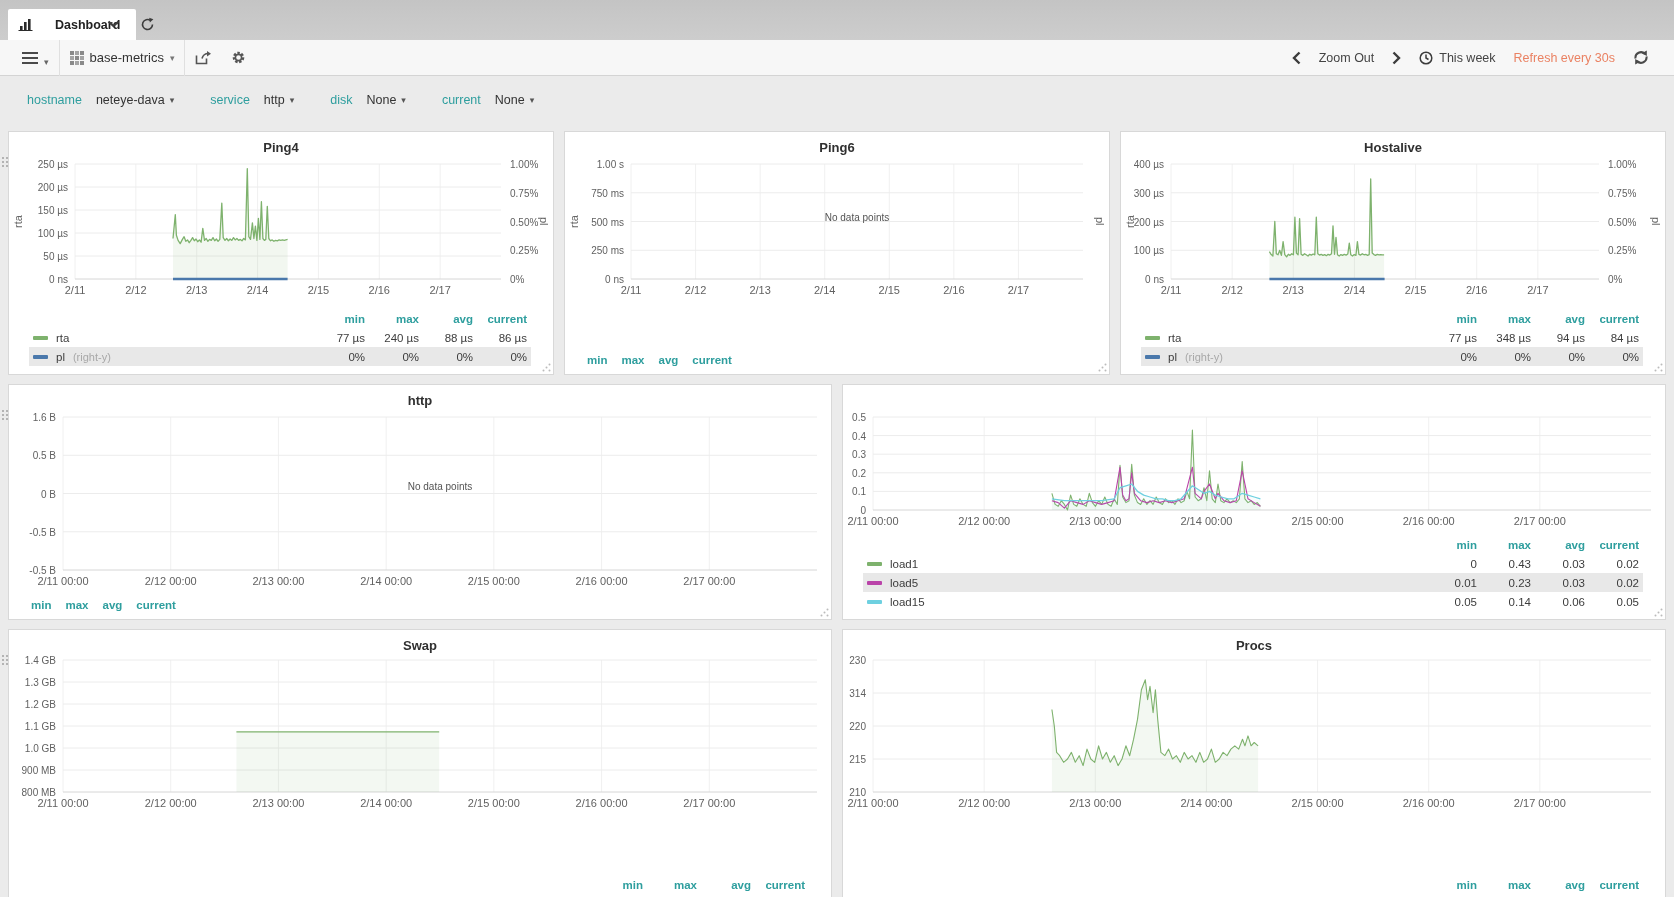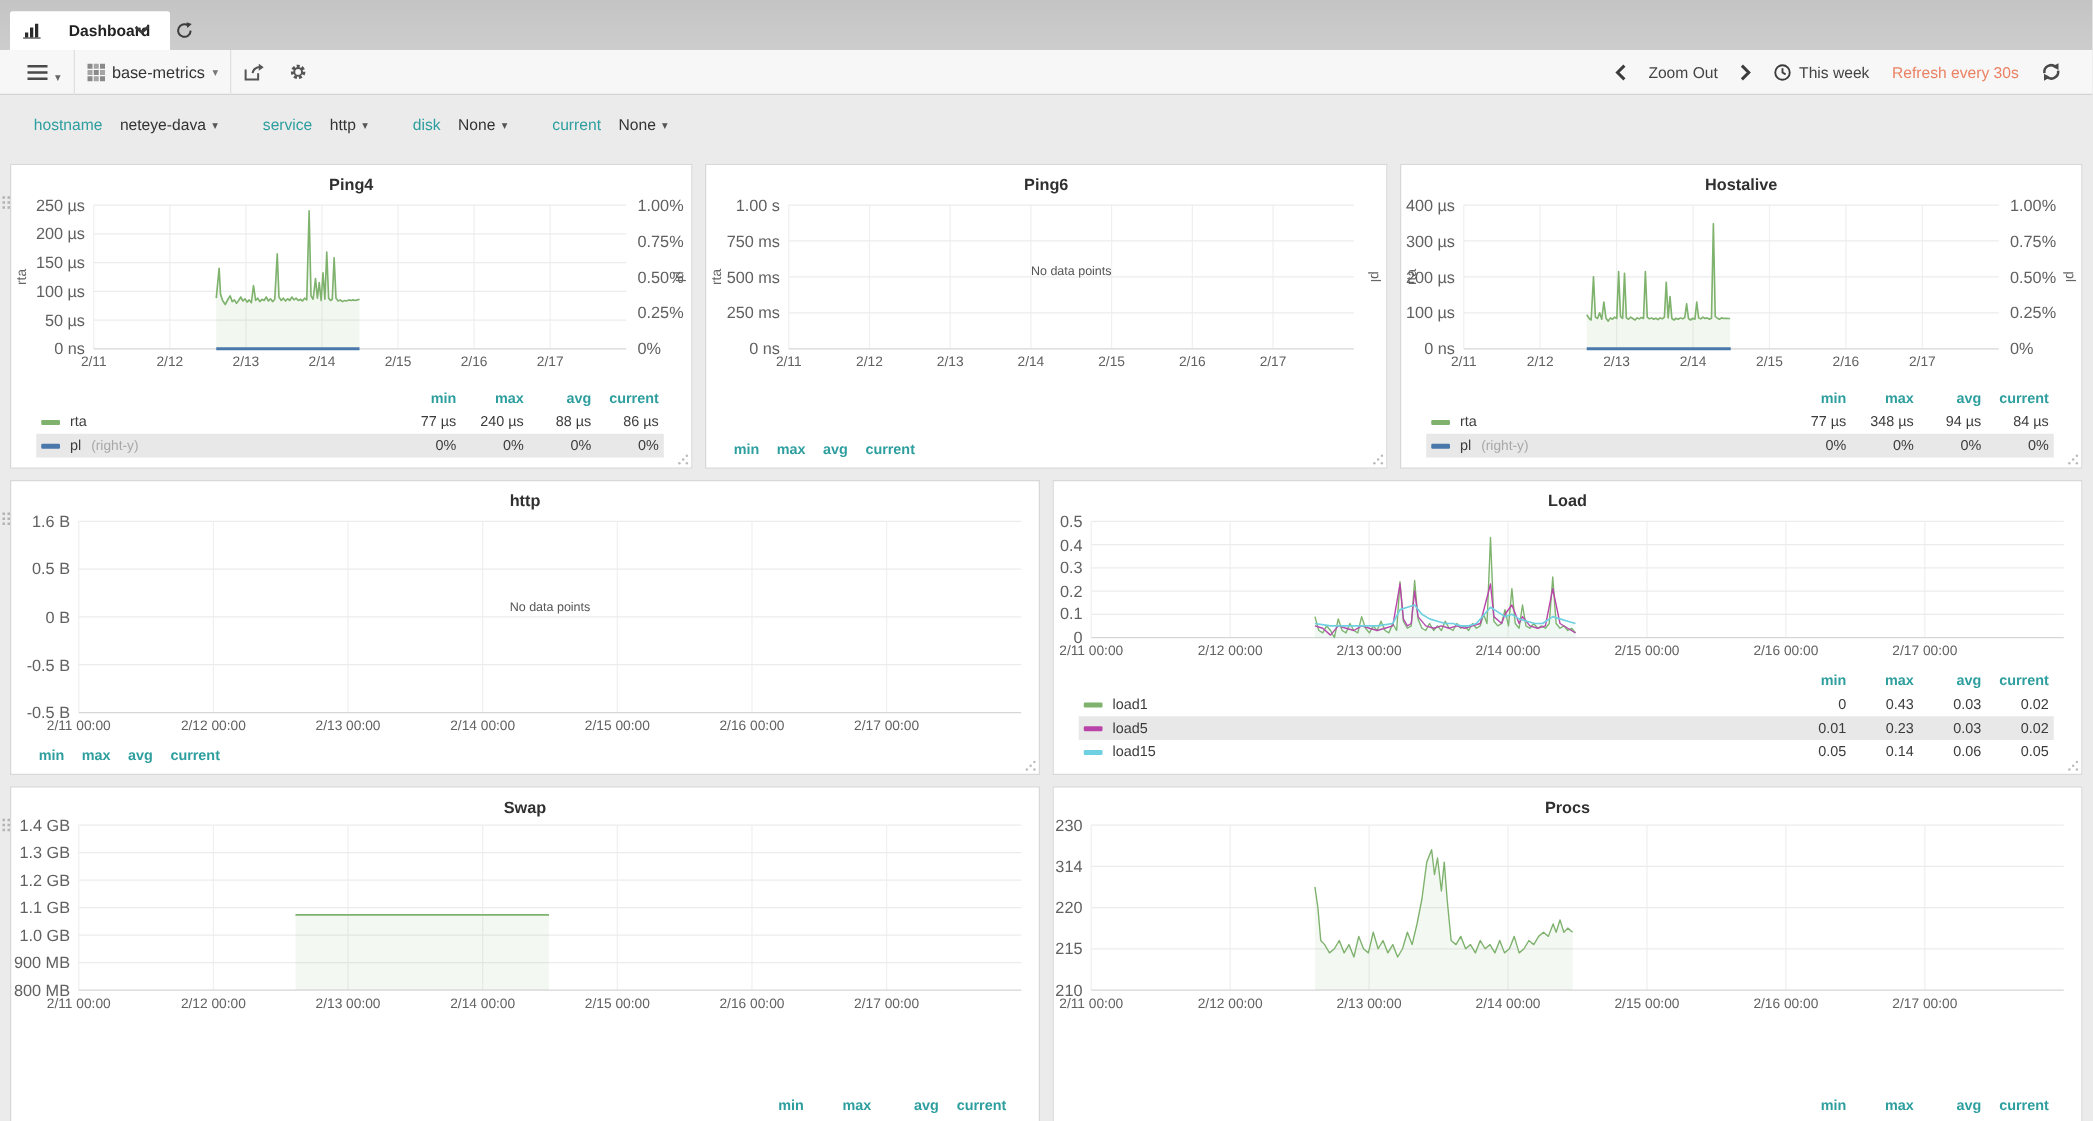--- a/index.html
+++ b/index.html
@@ -41,21 +41,21 @@
 
   
   #dash { position:relative; height:773px; overflow:hidden; }
   .panel { position:absolute; background:#fff; border:1px solid #d8d8d8; }
   .ptitle { text-align:center; font-size:13px; font-weight:bold; color:#303030;
     padding-top:8px; height:24px; cursor:pointer; }
   .plot { position:absolute; left:var(--lg); right:var(--rg); top:var(--pt); height:var(--ph); }
   .plot svg.chart { position:absolute; left:0; top:0; width:100%; height:100%; display:block; overflow:visible; }
   .nodata { position:absolute; left:0; right:0; top:42%; text-align:center;
     font-size:10px; color:#545454; }
-  .ylab span { position:absolute; font-size:13px; color:#616161; white-space:nowrap;
+  .ylab span { position:absolute; font-size:10px; color:#616161; white-space:nowrap;
     transform:translateY(-50%); }
   .ylab.l span { right:calc(100% + 7px); }
   .ylab.r span { left:calc(100% + 9px); }
   .xlab span { position:absolute; top:calc(100% + 5px); font-size:11px; color:#616161;
     white-space:nowrap; transform:translateX(-50%); }
   .rot { position:absolute; top:var(--pt); height:var(--ph); display:flex; align-items:center;
     justify-content:center; font-size:11px; color:#666; writing-mode:vertical-rl; }
   .rot.left { left:3px; transform:rotate(180deg); }
   .rot.right { right:3px; }
   .legend { position:absolute; left:20px; right:22px; bottom:8px; font-size:11.5px; color:#3c3c3c; }
@@ -482,21 +482,20 @@
         <span class="lhead">current</span>
       </div>
       <svg class="resize" width="9" height="9" viewBox="0 0 9 9">
         <circle cx="7.5" cy="1.5" r="1"></circle>
         <circle cx="7.5" cy="7.5" r="1"></circle>
         <circle cx="1.5" cy="7.5" r="1"></circle>
         <circle cx="4.5" cy="4.5" r="1"></circle>
       </svg>
     </section>
   <section class="panel" style="left:842px;top:260px;width:824px;height:236px;--lg:30px;--rg:14px;--pt:32px;--ph:93px">
-      <h2 class="ptitle">Load</h2>
       <div class="plot">
         <svg class="chart" viewBox="0 0 778 93" preserveAspectRatio="none">
           <line x1="0" y1="0" x2="0" y2="93" stroke="#f0f0f0" stroke-width="1"></line>
           <line x1="111.14285714285714" y1="0" x2="111.14285714285714" y2="93" stroke="#f0f0f0" stroke-width="1"></line>
           <line x1="222.28571428571428" y1="0" x2="222.28571428571428" y2="93" stroke="#f0f0f0" stroke-width="1"></line>
           <line x1="333.4285714285714" y1="0" x2="333.4285714285714" y2="93" stroke="#f0f0f0" stroke-width="1"></line>
           <line x1="444.57142857142856" y1="0" x2="444.57142857142856" y2="93" stroke="#f0f0f0" stroke-width="1"></line>
           <line x1="555.7142857142858" y1="0" x2="555.7142857142858" y2="93" stroke="#f0f0f0" stroke-width="1"></line>
           <line x1="666.8571428571428" y1="0" x2="666.8571428571428" y2="93" stroke="#f0f0f0" stroke-width="1"></line>
           <line x1="0" y1="0" x2="778" y2="0" stroke="#ececec" stroke-width="1"></line>

